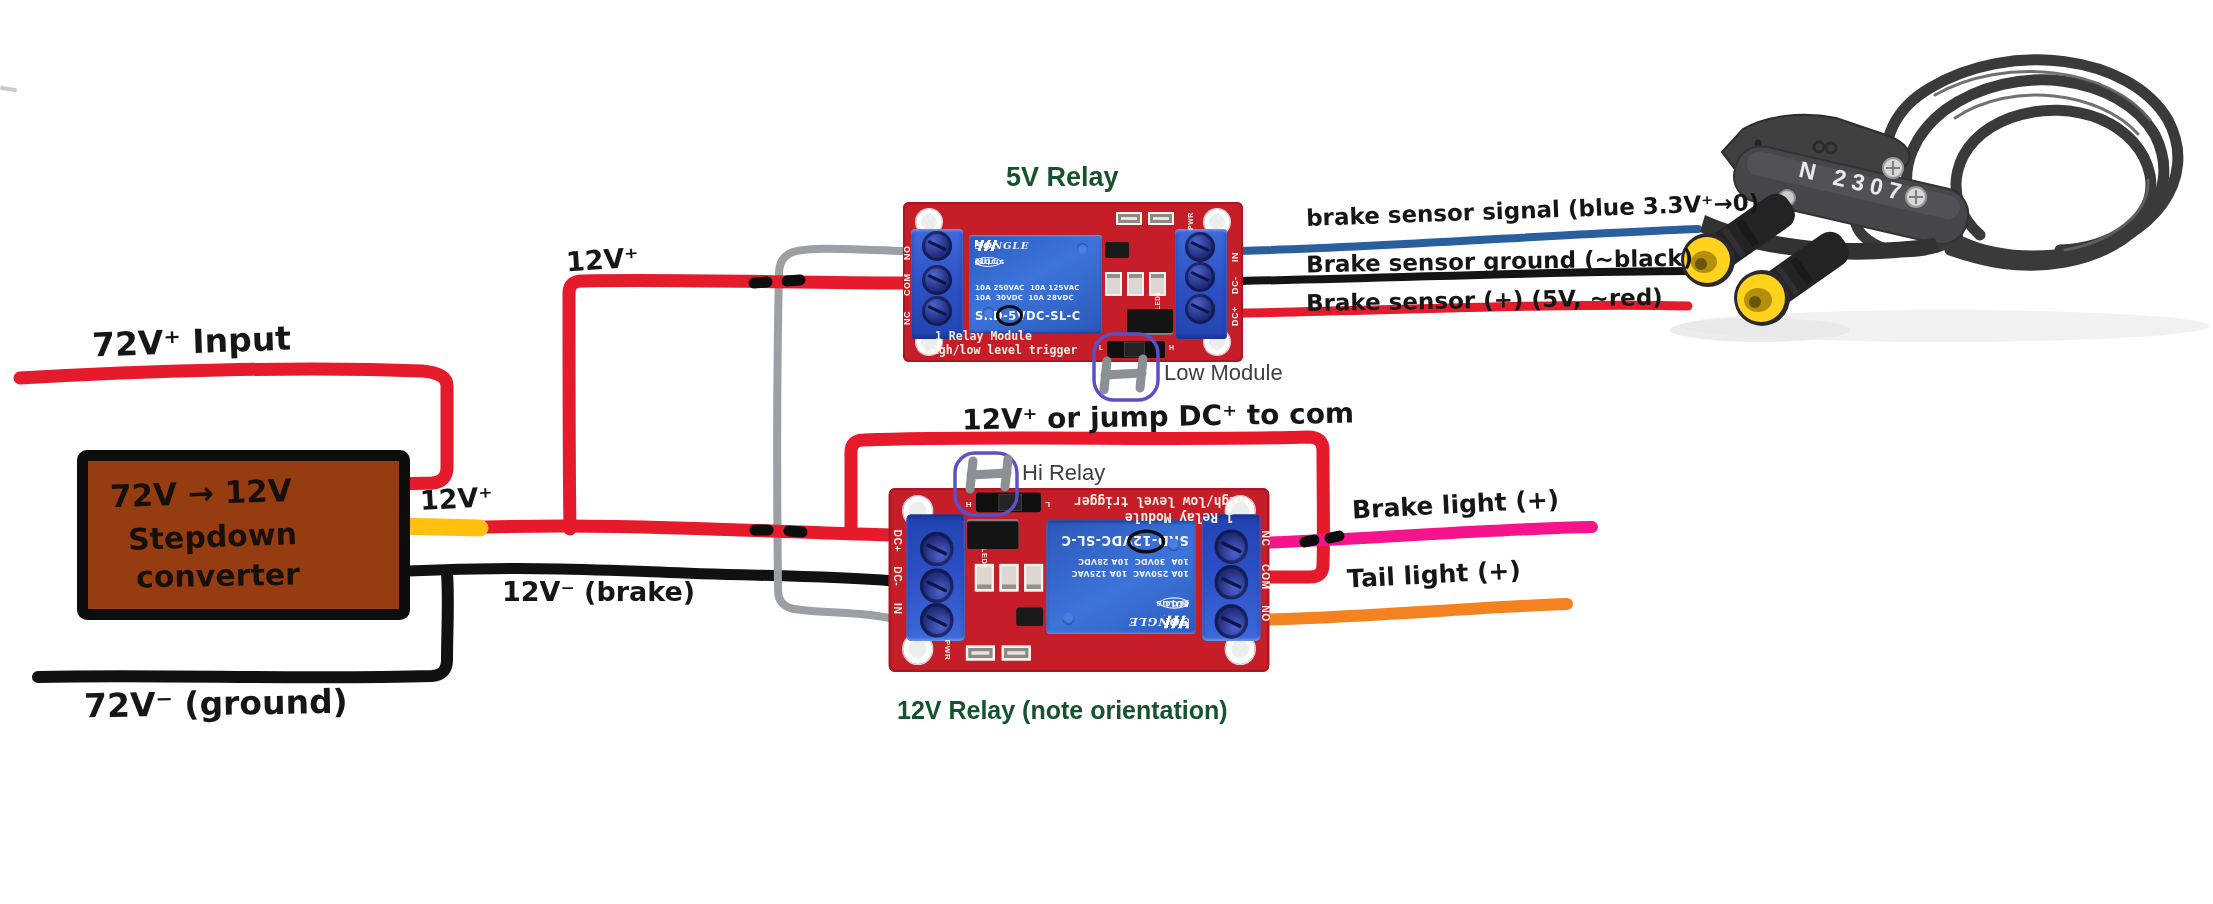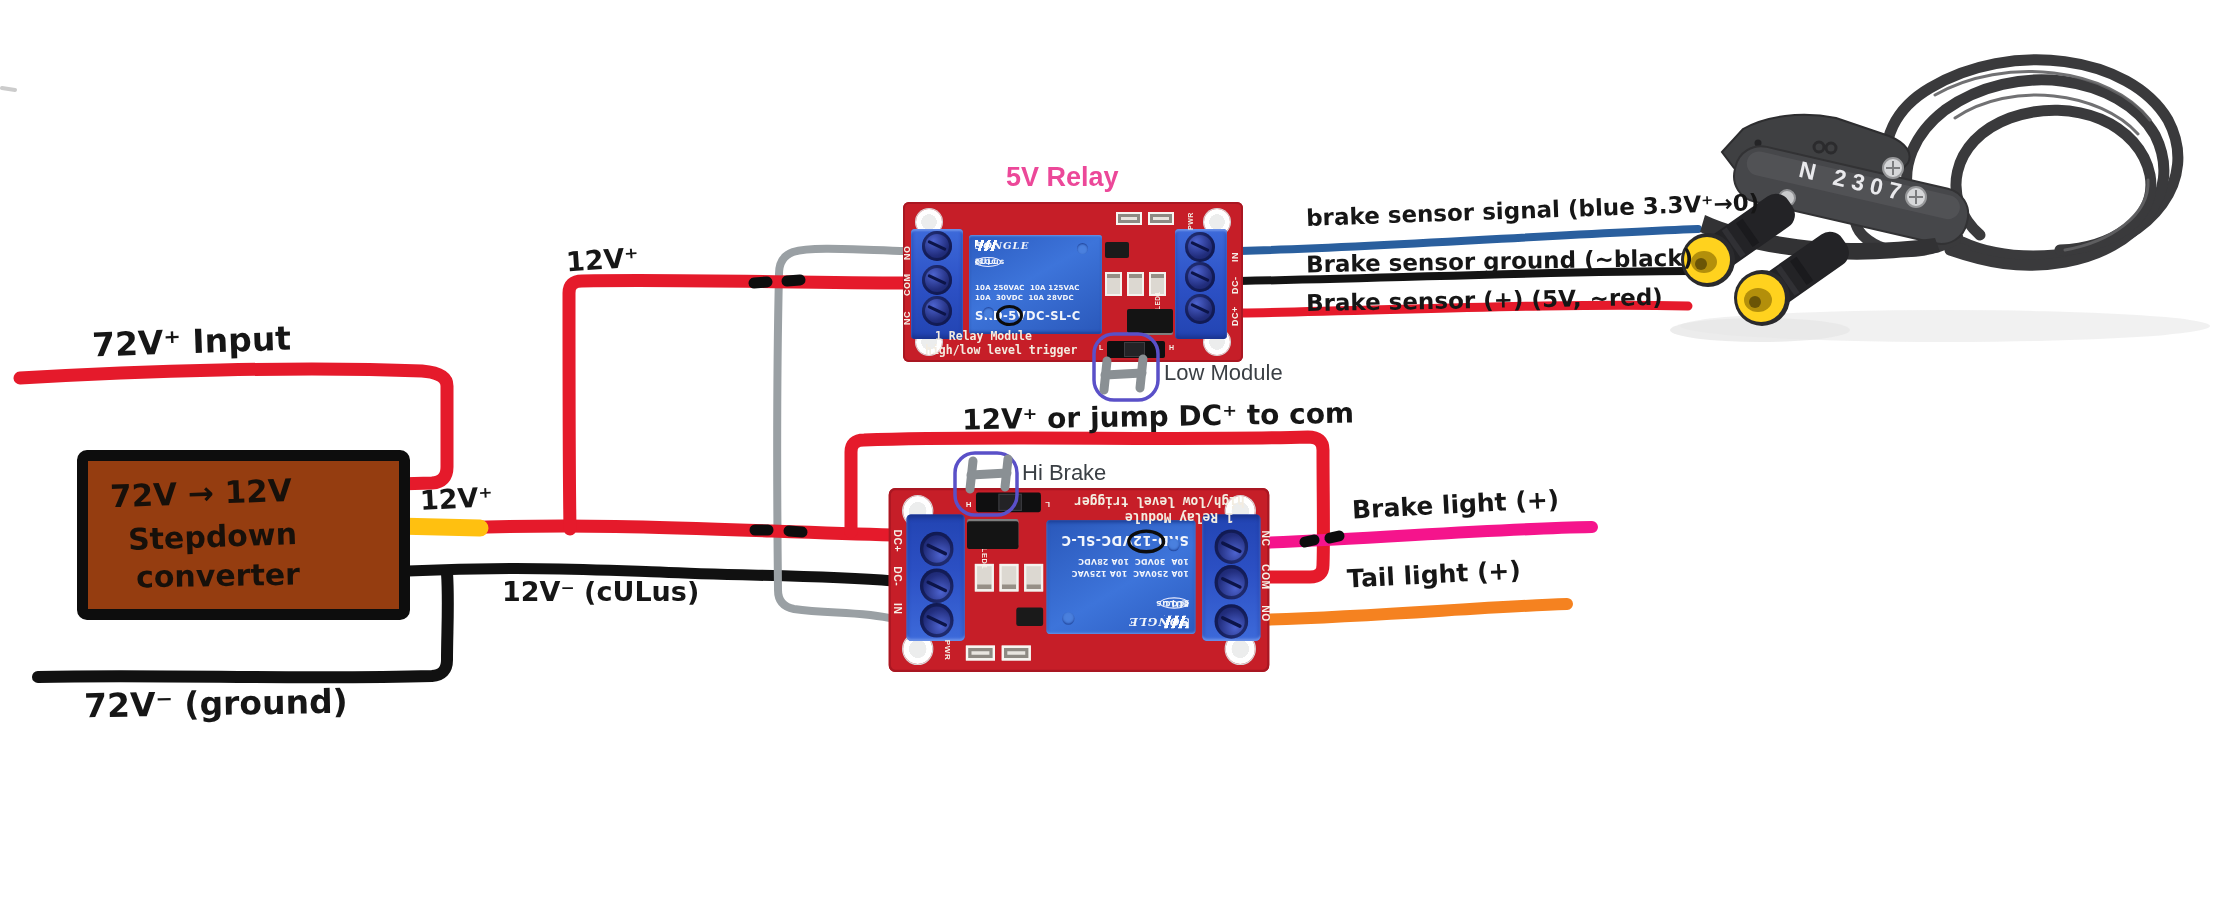--- a/index.html
+++ b/index.html
@@ -2,21 +2,21 @@
 <html><head>
 <meta charset="utf-8">
 <style>
   html,body{margin:0;padding:0;background:#ffffff;}
   #stage{position:relative;width:2213px;height:904px;background:#ffffff;overflow:hidden;
          font-family:"Liberation Sans",sans-serif;}
   .layer{position:absolute;left:0;top:0;}
   
   .lbl-hand{position:absolute;font-family:"DejaVu Sans",sans-serif;font-weight:700;
             color:#161616;white-space:nowrap;z-index:40;}
-  .lbl-typed{position:absolute;font-family:"Liberation Sans",sans-serif;color:#ec4899;
+  .lbl-typed{position:absolute;font-family:"Liberation Sans",sans-serif;color:#14532d;
              white-space:nowrap;z-index:40;}
   
   .converter{position:absolute;left:77px;top:450px;width:311px;height:148px;
              background:#953d10;border:11px solid #0d0d0d;border-radius:10px;z-index:20;}
   .converter .cl{position:absolute;font-family:"DejaVu Sans",sans-serif;font-weight:700;
                  color:#17100a;white-space:nowrap;}
   
   .board{position:absolute;width:340px;height:160px;background:#c61e28;border-radius:6px;
          z-index:20;box-shadow:inset 0 0 0 2px #a91722;}
   .board *{position:absolute;box-sizing:border-box;}
@@ -302,28 +302,29 @@
           <path d="M789,531 l13,1"></path>
         <path d="M1305,542 l9,-2"></path>
           <path d="M1330,538 l9,-2"></path>
       </g>
     </g>
   </svg>
 
   <span class="lbl-hand" style="left:92px;top:322px;font-size:33px;transform:rotate(-2deg);">72V⁺ Input</span>
   <span class="lbl-hand" style="left:566px;top:244px;font-size:27px;transform:rotate(-4deg);">12V⁺</span>
   <span class="lbl-hand" style="left:420px;top:483px;font-size:27px;transform:rotate(-3deg);">12V⁺</span>
-  <span class="lbl-hand" style="left:502px;top:576px;font-size:27px;">12V⁻ (cULus)</span>
+  <span class="lbl-hand" style="left:502px;top:576px;font-size:27px;">12V⁻ (brake)</span>
   <span class="lbl-hand" style="left:84px;top:684px;font-size:33px;transform:rotate(-1deg);">72V⁻ (ground)</span>
   <span class="lbl-hand" style="left:962px;top:400px;font-size:28px;transform:rotate(-1deg);">12V⁺ or jump DC⁺ to com</span>
   <span class="lbl-hand" style="left:1306px;top:197px;font-size:23px;transform:rotate(-2deg);">brake sensor signal (blue 3.3V⁺→0)</span>
   <span class="lbl-hand" style="left:1306px;top:248px;font-size:23px;transform:rotate(-1deg);">Brake sensor ground (~black)</span>
   <span class="lbl-hand" style="left:1306px;top:287px;font-size:23px;transform:rotate(-1deg);">Brake sensor (+) (5V, ~red)</span>
   <span class="lbl-hand" style="left:1352px;top:490px;font-size:25px;transform:rotate(-3deg);">Brake light (+)</span>
   <span class="lbl-hand" style="left:1347px;top:560px;font-size:25px;transform:rotate(-3deg);">Tail light (+)</span>
 
   <span class="lbl-typed" style="left:1006px;top:162px;font-size:27px;font-weight:700;">5V Relay</span>
+  <span class="lbl-typed" style="left:897px;top:696px;font-size:25px;font-weight:700;">12V Relay (note orientation)</span>
   <span class="lbl-typed" style="left:1164px;top:360px;font-size:22px;color:#3a3f44;">Low Module</span>
-  <span class="lbl-typed" style="left:1022px;top:460px;font-size:22px;color:#3a3f44;">Hi Brake</span>
+  <span class="lbl-typed" style="left:1022px;top:460px;font-size:22px;color:#3a3f44;">Hi Relay</span>
 
   <span class="sensor-mark">N 2307</span>
 
 </div>
 
 </body></html>

